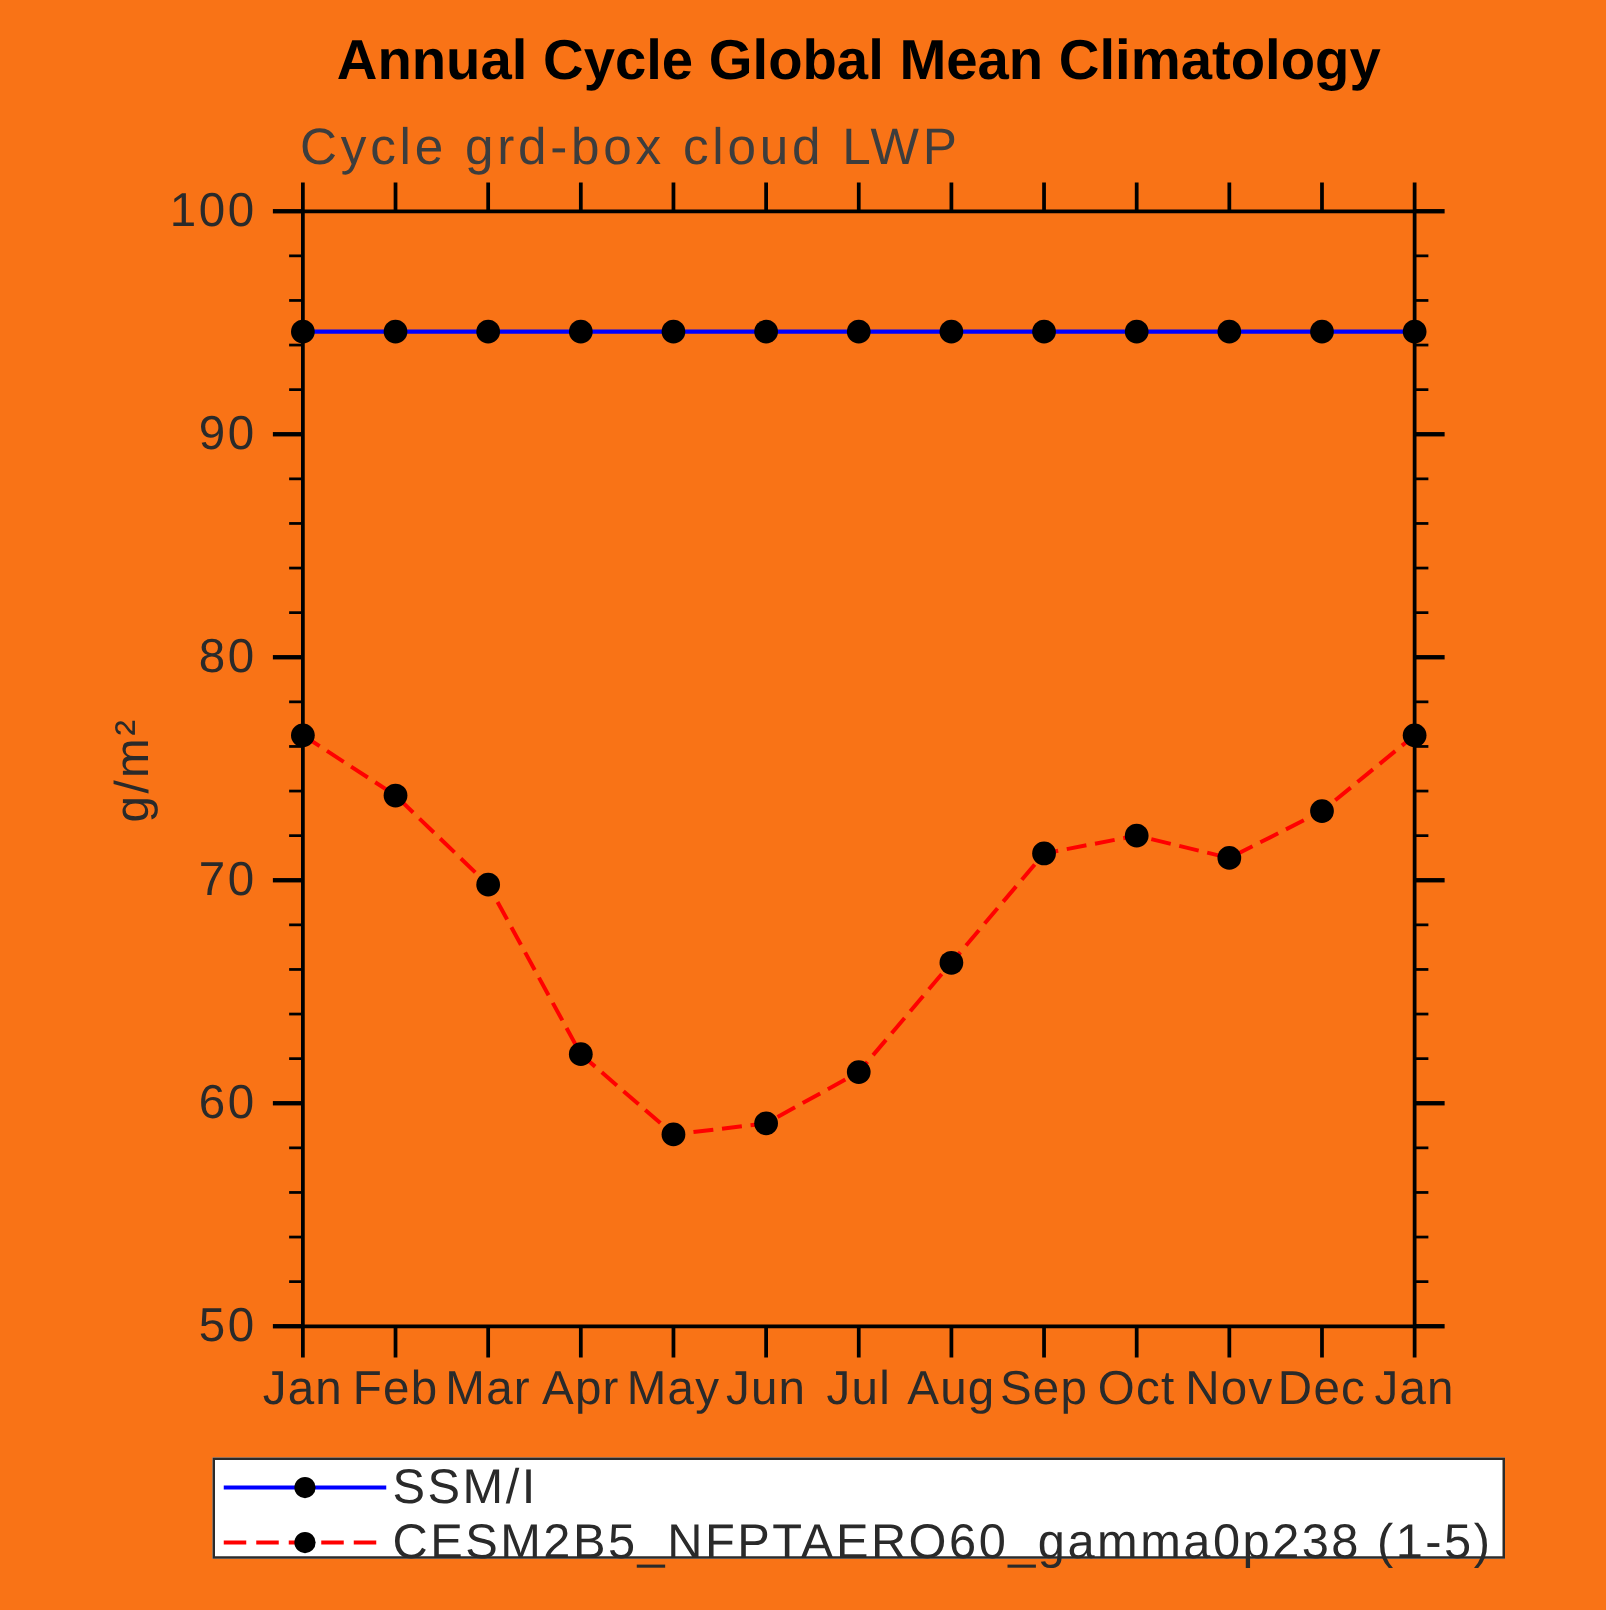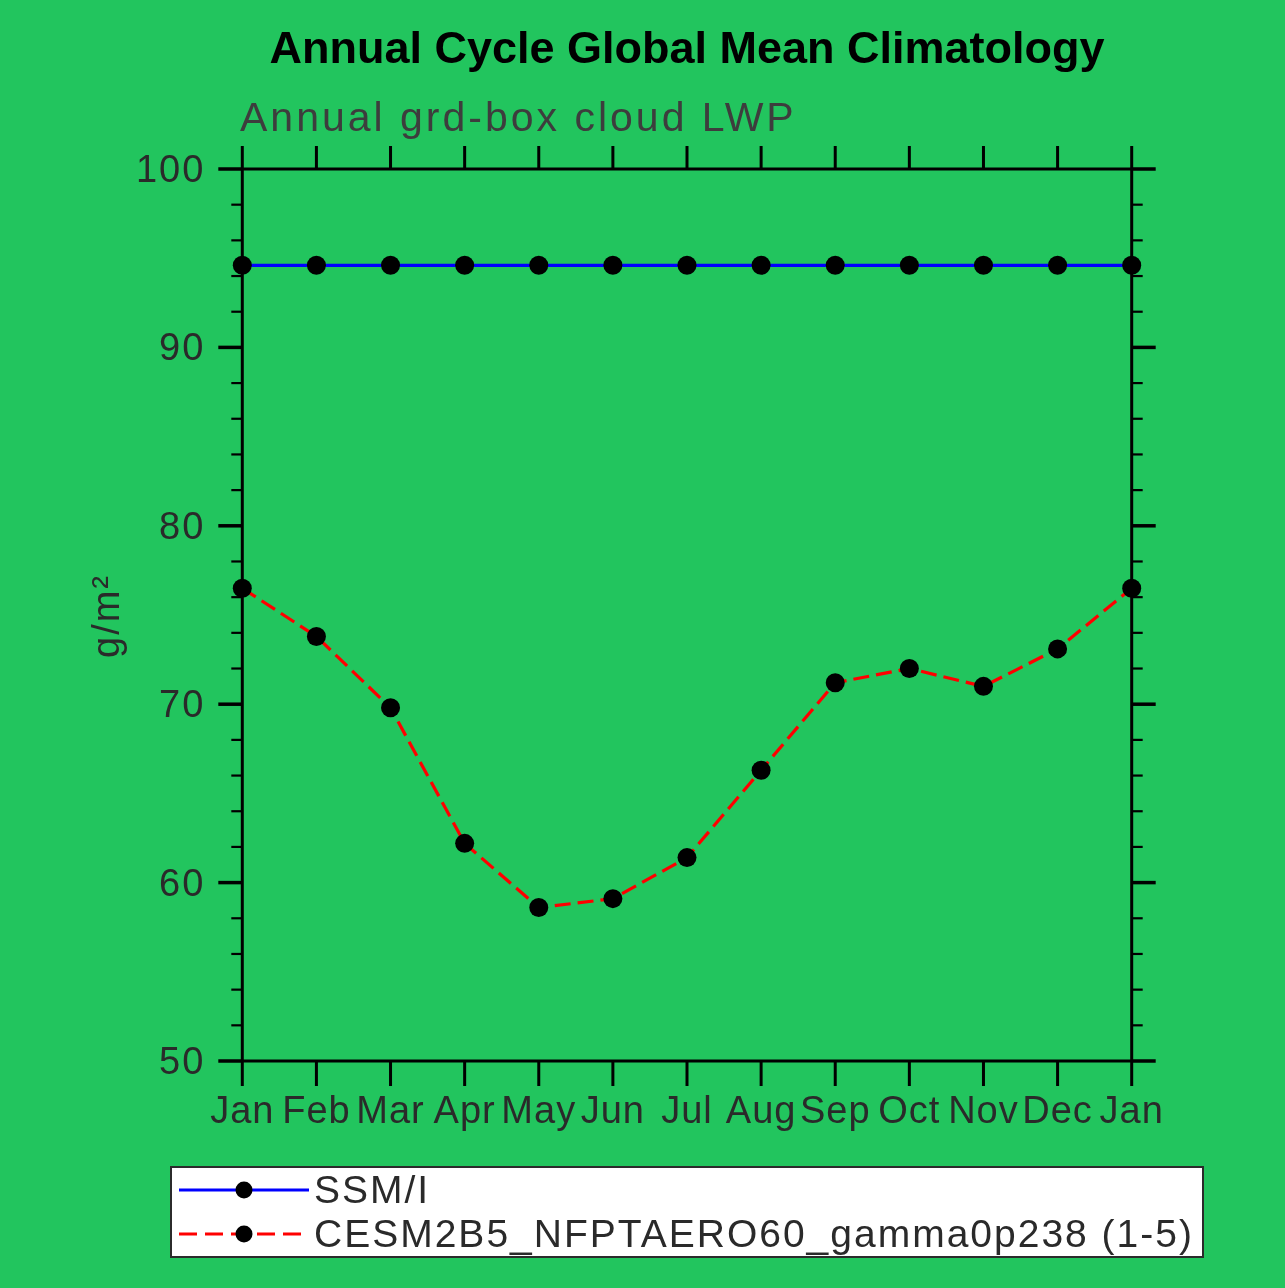--- a/index.html
+++ b/index.html
@@ -1,19 +1,19 @@
 <!DOCTYPE html>
 <html><head>
 <meta charset="utf-8">
 <style>
   html,body { margin:0; padding:0; background:#ffffff; }
   .canvas {
     position:relative;
     width:1285px; height:1288px;
-    background:#22c55e;
+    background:#f97316;
     font-family:"Liberation Sans", sans-serif;
     overflow:hidden;
   }
   .chart-title {
     position:absolute; left:242px; top:22px; width:890px;
     text-align:center; font-size:45px; font-weight:bold; color:#000000;
     white-space:nowrap;
   }
   .chart-subtitle {
     position:absolute; left:240px; top:94px;
@@ -25,37 +25,37 @@
     text-align:center; font-size:38px; color:#2a2a2a; letter-spacing:2px;
     transform:rotate(-90deg); transform-origin:center center;
     white-space:nowrap;
   }
   #plot-svg { position:absolute; left:0; top:0; }
   #plot-svg text {
     font-family:"Liberation Sans", sans-serif;
     fill:#2a2a2a;
   }
   .legend {
-    position:absolute; left:170px; top:1166px; width:1034px; height:92px;
+    position:absolute; left:170px; top:1166px; width:1034px; height:81px;
     border:2.5px solid #2b2b2b; box-sizing:border-box; background:#ffffff;
     display:flex; flex-direction:column; justify-content:space-evenly;
   }
   .legend-entry { display:flex; align-items:center; height:50px; }
   .legend-swatch { margin-left:4px; flex:0 0 auto; }
   .legend-label {
     font-size:39px; color:#2a2a2a; letter-spacing:2px;
     margin-left:3px; white-space:nowrap;
   }
 </style>
 </head>
 <body>
 
 <div class="canvas">
   <div class="chart-title">Annual Cycle Global Mean Climatology</div>
-  <div class="chart-subtitle">Annual grd-box cloud LWP</div>
+  <div class="chart-subtitle">Cycle grd-box cloud LWP</div>
   <div class="y-axis-label">g/m²</div>
 
   <svg id="plot-svg" width="1285" height="1288" viewBox="0 0 1285 1288">
       <line x1="231.3" y1="1025.32" x2="242.3" y2="1025.32" stroke="#000000" stroke-width="2.2"></line>
       <line x1="1131.7" y1="1025.32" x2="1142.7" y2="1025.32" stroke="#000000" stroke-width="2.2"></line>
       <line x1="231.3" y1="989.64" x2="242.3" y2="989.64" stroke="#000000" stroke-width="2.2"></line>
       <line x1="1131.7" y1="989.64" x2="1142.7" y2="989.64" stroke="#000000" stroke-width="2.2"></line>
       <line x1="231.3" y1="953.96" x2="242.3" y2="953.96" stroke="#000000" stroke-width="2.2"></line>
       <line x1="1131.7" y1="953.96" x2="1142.7" y2="953.96" stroke="#000000" stroke-width="2.2"></line>
       <line x1="231.3" y1="918.28" x2="242.3" y2="918.28" stroke="#000000" stroke-width="2.2"></line>

